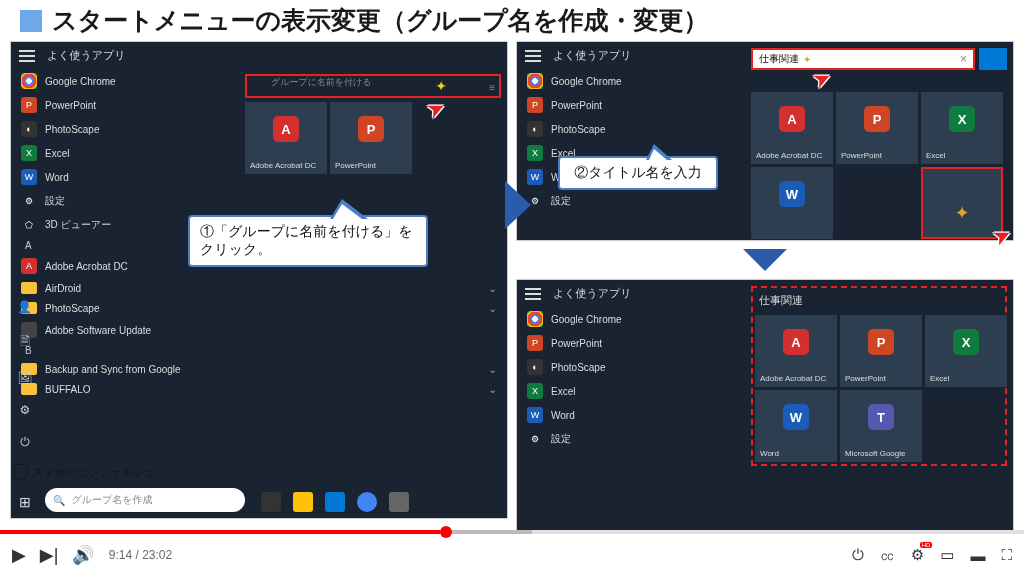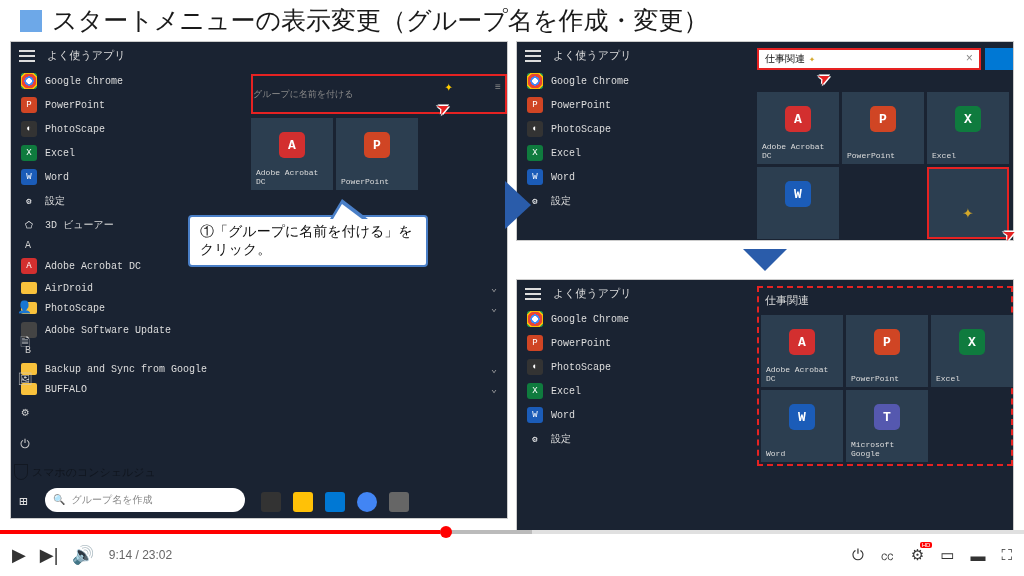--- a/index.html
+++ b/index.html
@@ -1,39 +1,39 @@
 <!DOCTYPE html>
 <html><head>
 <meta charset="utf-8">
 <style>
 * { margin: 0; padding: 0; box-sizing: border-box; }
 body { width: 1024px; height: 576px; background: #fff; font-family: "Meiryo", sans-serif; overflow: hidden; }
 .slide { width: 1024px; height: 530px; background: #fff; position: relative; }
 .title-bar { display: flex; align-items: center; padding: 4px 20px; }
 .title-square { width: 22px; height: 22px; background: #6da8e8; margin-right: 10px; }
-.title-text { font-size: 25px; font-weight: normal; color: #1a1a1a; }
-.panels { display: flex; padding: 0 10px; gap: 8px; position: relative; font-family: Liberation Mono, monospace; }
+.title-text { font-size: 25px; font-weight: bold; color: #1a1a1a; }
+.panels { display: flex; padding: 0 10px; gap: 8px; position: relative; }
 .left-panel { width: 498px; height: 478px; background: #1a2332; border: 1px solid #ccc; position: relative; color: #ddd; }
 .right-col { width: 498px; display: flex; flex-direction: column; gap: 6px; }
 .right-panel { height: 200px; background: #1a2332; border: 1px solid #ccc; position: relative; color: #ddd; }
 .section-head { padding: 6px 8px; display: flex; align-items: center; font-size: 11px; }
 .hamburger { width: 16px; height: 12px; display: inline-block; margin-right: 12px; }
 .hamburger span { display: block; height: 2px; background: #ddd; margin-bottom: 3px; }
 .app-list { padding: 0 6px; }
 .app-row { display: flex; align-items: center; padding: 4px 4px; font-size: 10px; gap: 8px; cursor: pointer; }
 .app-row .icon { width: 16px; height: 16px; border-radius: 3px; display: flex; align-items: center; justify-content: center; font-size: 9px; color: #fff; }
 .chrome { background: radial-gradient(circle, #fff 25%, #4285f4 26% 40%, #ea4335 41% 65%, #fbbc05 66% 80%, #34a853 81%); border-radius: 50%; }
 .ppt { background: #d04524; } .photoscape { background: #333; border-radius:50%; } .excel { background: #0f7b3e; }
 .word { background: #1b5cb8; } .gear { color:#ddd; } .viewer3d { color:#ddd; }
 .acrobat { background: #d32f2f; } .folder { background: #f9c23c; width:16px; height:12px; border-radius:2px; }
 .apple { background:#444; border-radius:3px; } .chevron { margin-left:auto; font-size:10px; color:#aaa; }
 .letter-head { font-size:10px; color:#ccc; padding:3px 8px; }
 .left-rail { position:absolute; left:0; top:258px; width:28px; display:flex; flex-direction:column; align-items:center; gap:18px; color:#ccc; font-size:12px; }
-.tile-area { position:absolute; right:0; top:32px; width:256px; }
-.group-header { height:40px; border:2px solid #e62222; display:flex; align-items:center; padding:0 0; font-size:9px; color:#888; position:relative; }
+.tile-area { position:absolute; right:6px; top:32px; width:256px; }
+.group-header { height:24px; border:2px solid #e62222; display:flex; align-items:flex-start; padding:0 24px; font-size:9px; color:#888; position:relative; }
 .group-header .spark { position:absolute; right:52px; top:2px; color:#ffcc00; font-size:14px; }
 .group-header .bars { position:absolute; right:4px; top:6px; font-size:10px; color:#888; }
 .tiles { display:grid; grid-template-columns:repeat(3,82px); grid-auto-rows:72px; gap:3px; margin-top:4px; }
 .tile { background:#2c3e50; display:flex; flex-direction:column; justify-content:flex-end; padding:4px 5px; font-size:8px; color:#ddd; position:relative; cursor:pointer; }
 .tile .ticon { position:absolute; top:14px; left:50%; transform:translateX(-50%); width:26px; height:26px; border-radius:5px; display:flex; align-items:center; justify-content:center; font-weight:bold; font-size:13px; color:#fff; }
 .callout { position:absolute; background:#fff; border:2px solid #4a7fc7; border-radius:4px; padding:6px 10px; font-size:14px; color:#111; font-weight:500; z-index:20; }
 .callout::before { content:''; position:absolute; width:0; height:0; }
 .callout1 { left:188px; top:174px; width:240px; }
 .callout1::before { top:-18px; left:140px; border-left:12px solid transparent; border-right:26px solid transparent; border-bottom:20px solid #4a7fc7; }
 .callout1::after { content:''; position:absolute; top:-13px; left:143px; border-left:9px solid transparent; border-right:20px solid transparent; border-bottom:15px solid #fff; }
@@ -323,20 +323,23 @@
               </div>
             <div class="tile">
                 <span class="ticon" style="background:#5558af">T</span>
                 <span>Microsoft Google</span>
               </div>
           </div>
         </div>
       </div>
     </div>
 
+    <div class="callout callout2">
+      <span>②タイトル名を入力</span>
+    </div>
   </div>
 
   <div class="watermark">
     <span class="shield"></span>
     <span>スマホのコンシェルジュ</span>
   </div>
 </div>
 
 <div class="player">
   <div class="progress">

